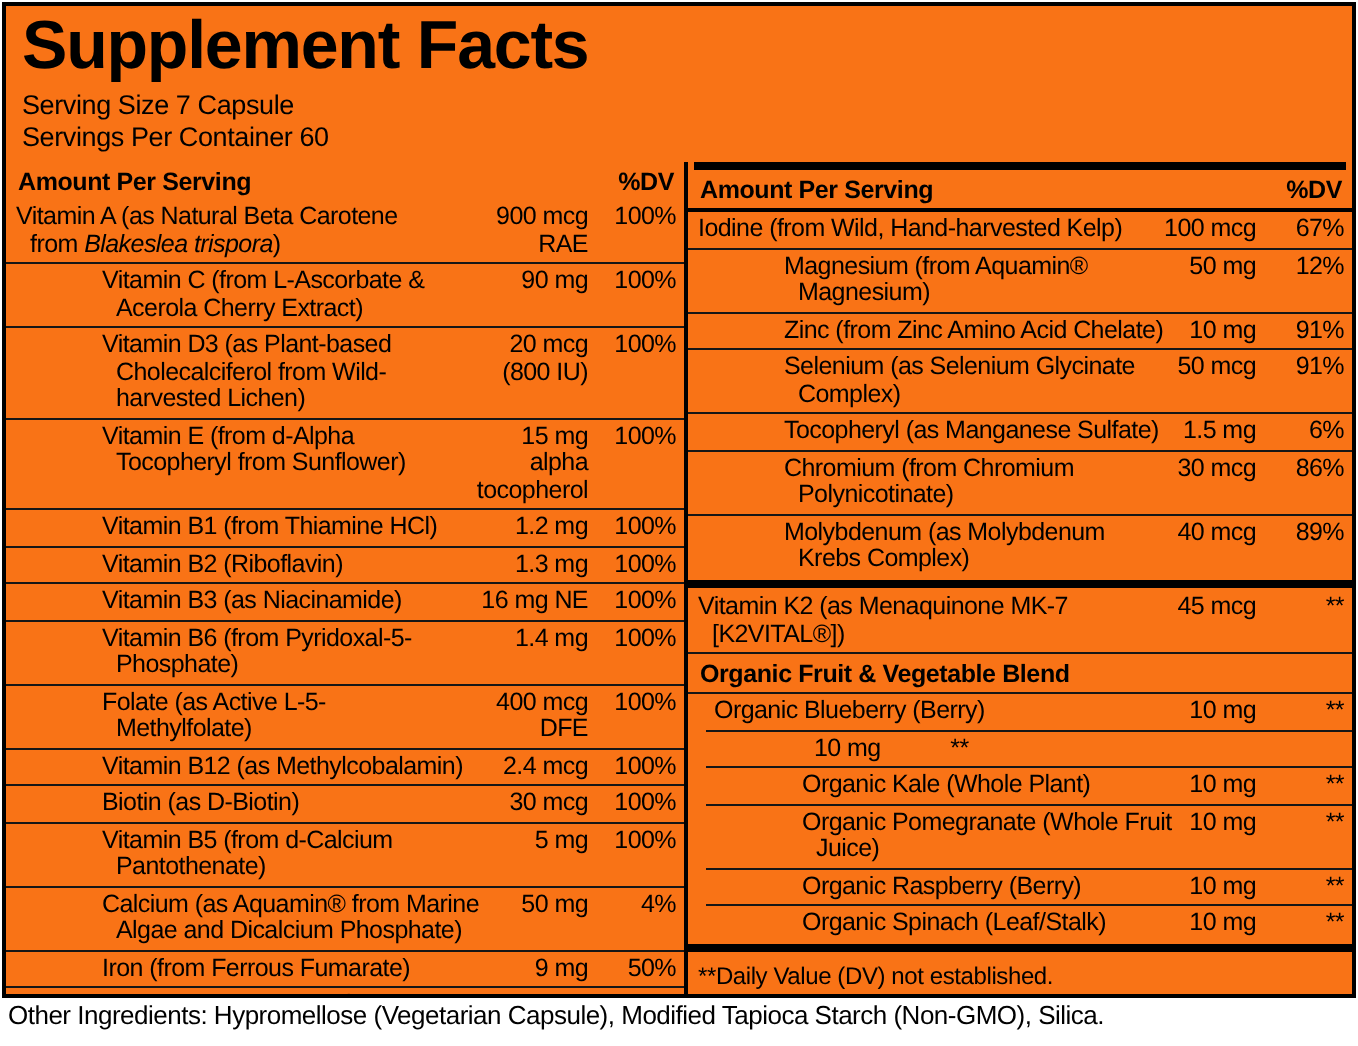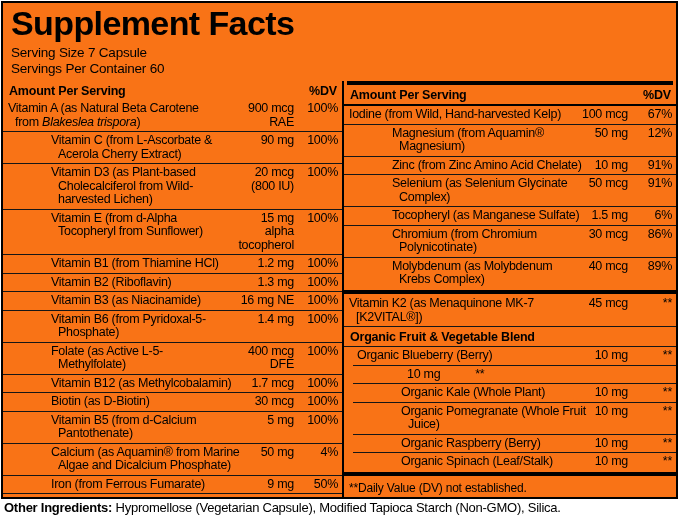--- a/index.html
+++ b/index.html
@@ -29,21 +29,21 @@
   .nm i{font-style:italic;}
   .amt{flex:0 0 auto;max-width:64px;text-align:right;margin-left:6px;}
   .dv{flex:0 0 42px;text-align:right;margin-left:2px;}
   .thickbar{height:9px;background:#000;margin:1px 0;}
   .blendhead{font-weight:bold;font-size:12.5px;padding:3px 6px 2px 6px;letter-spacing:-0.2px;
              border-top:1px solid #161616;border-bottom:1px solid #161616;}
   .subrows .row{margin-left:9px;padding-left:4px;}
   .footnote{font-size:12px;padding:4px 6px 2px 5px;letter-spacing:-0.2px;}
   .other{position:absolute;left:4px;top:501px;width:672px;font-size:13px;
          letter-spacing:-0.25px;line-height:1.15;}
-  .other .lbl{font-weight:bold;}
+  .other .lbl{font-weight:normal;}
 </style>
 </head>
 <body>
 
 <div class="box">
   <div class="titleblock">
     <div class="title">Supplement Facts</div>
     <div class="serv">
       <div>Serving Size 7 Capsule</div>
       <div>Servings Per Container 60</div>
@@ -100,21 +100,21 @@
           <span class="amt">1.4 mg</span>
           <span class="dv">100%</span>
         </div>
         <div class="row">
           <span class="nm">Folate (as Active L-5-Methylfolate)</span>
           <span class="amt">400 mcg DFE</span>
           <span class="dv">100%</span>
         </div>
         <div class="row">
           <span class="nm">Vitamin B12 (as Methylcobalamin)</span>
-          <span class="amt">1.7 mcg</span>
+          <span class="amt">2.4 mcg</span>
           <span class="dv">100%</span>
         </div>
         <div class="row">
           <span class="nm">Biotin (as D-Biotin)</span>
           <span class="amt">30 mcg</span>
           <span class="dv">100%</span>
         </div>
         <div class="row">
           <span class="nm">Vitamin B5 (from d-Calcium Pantothenate)</span>
           <span class="amt">5 mg</span>

